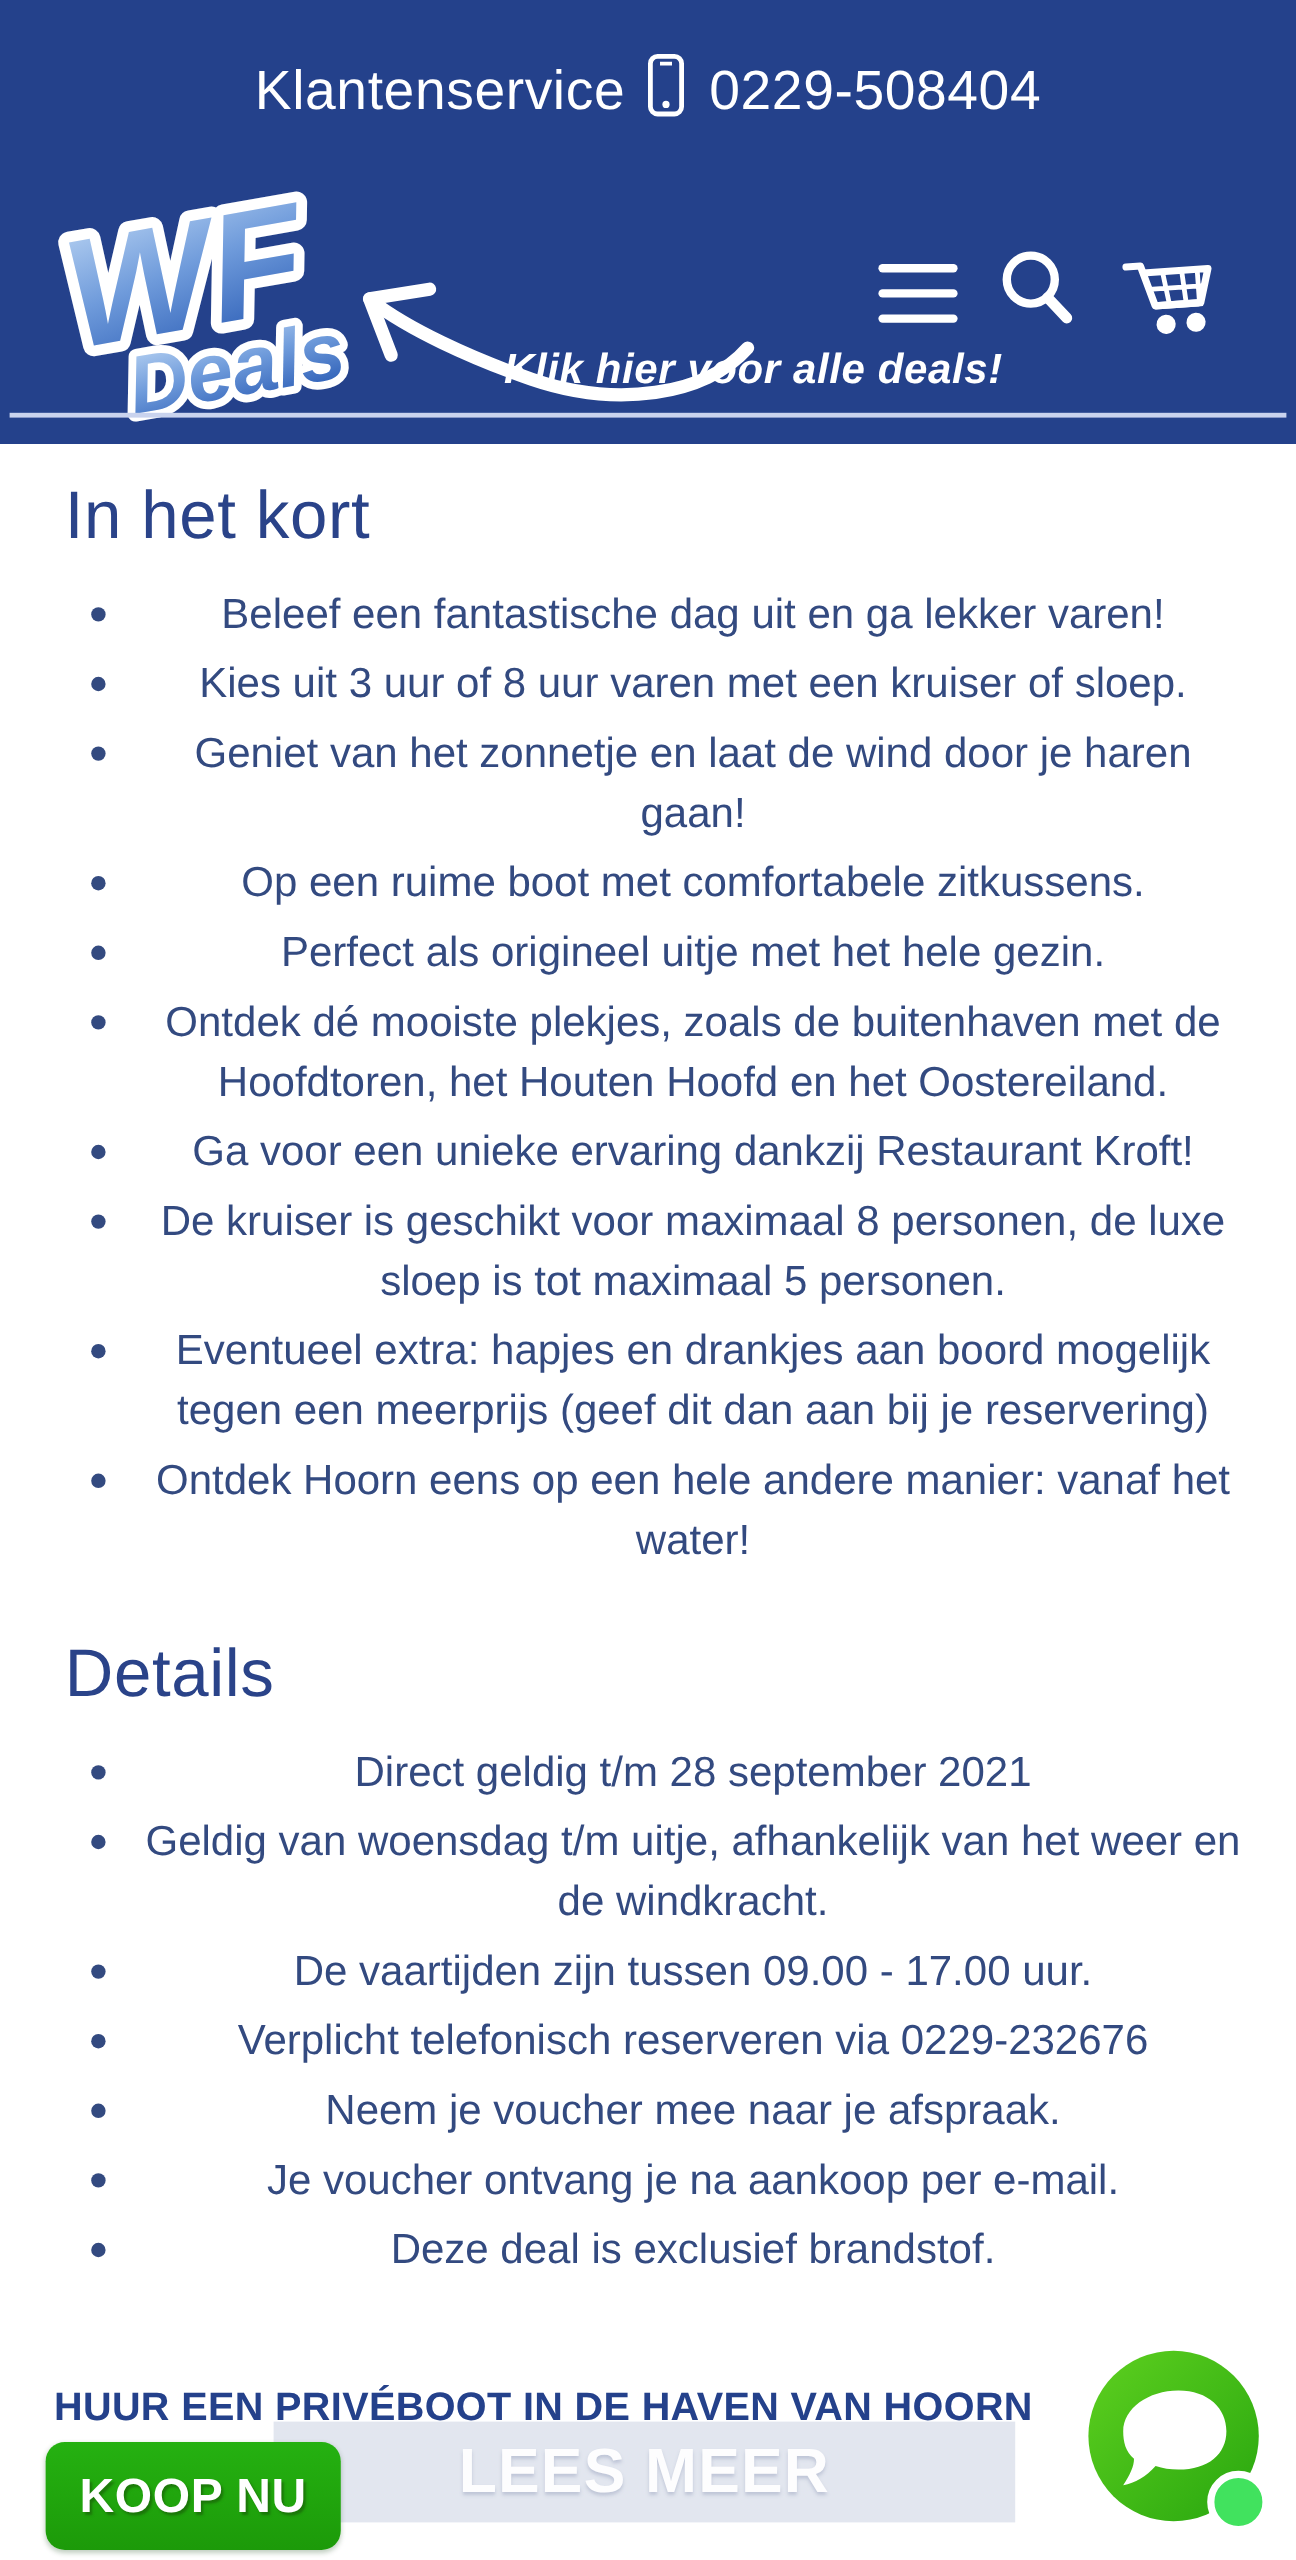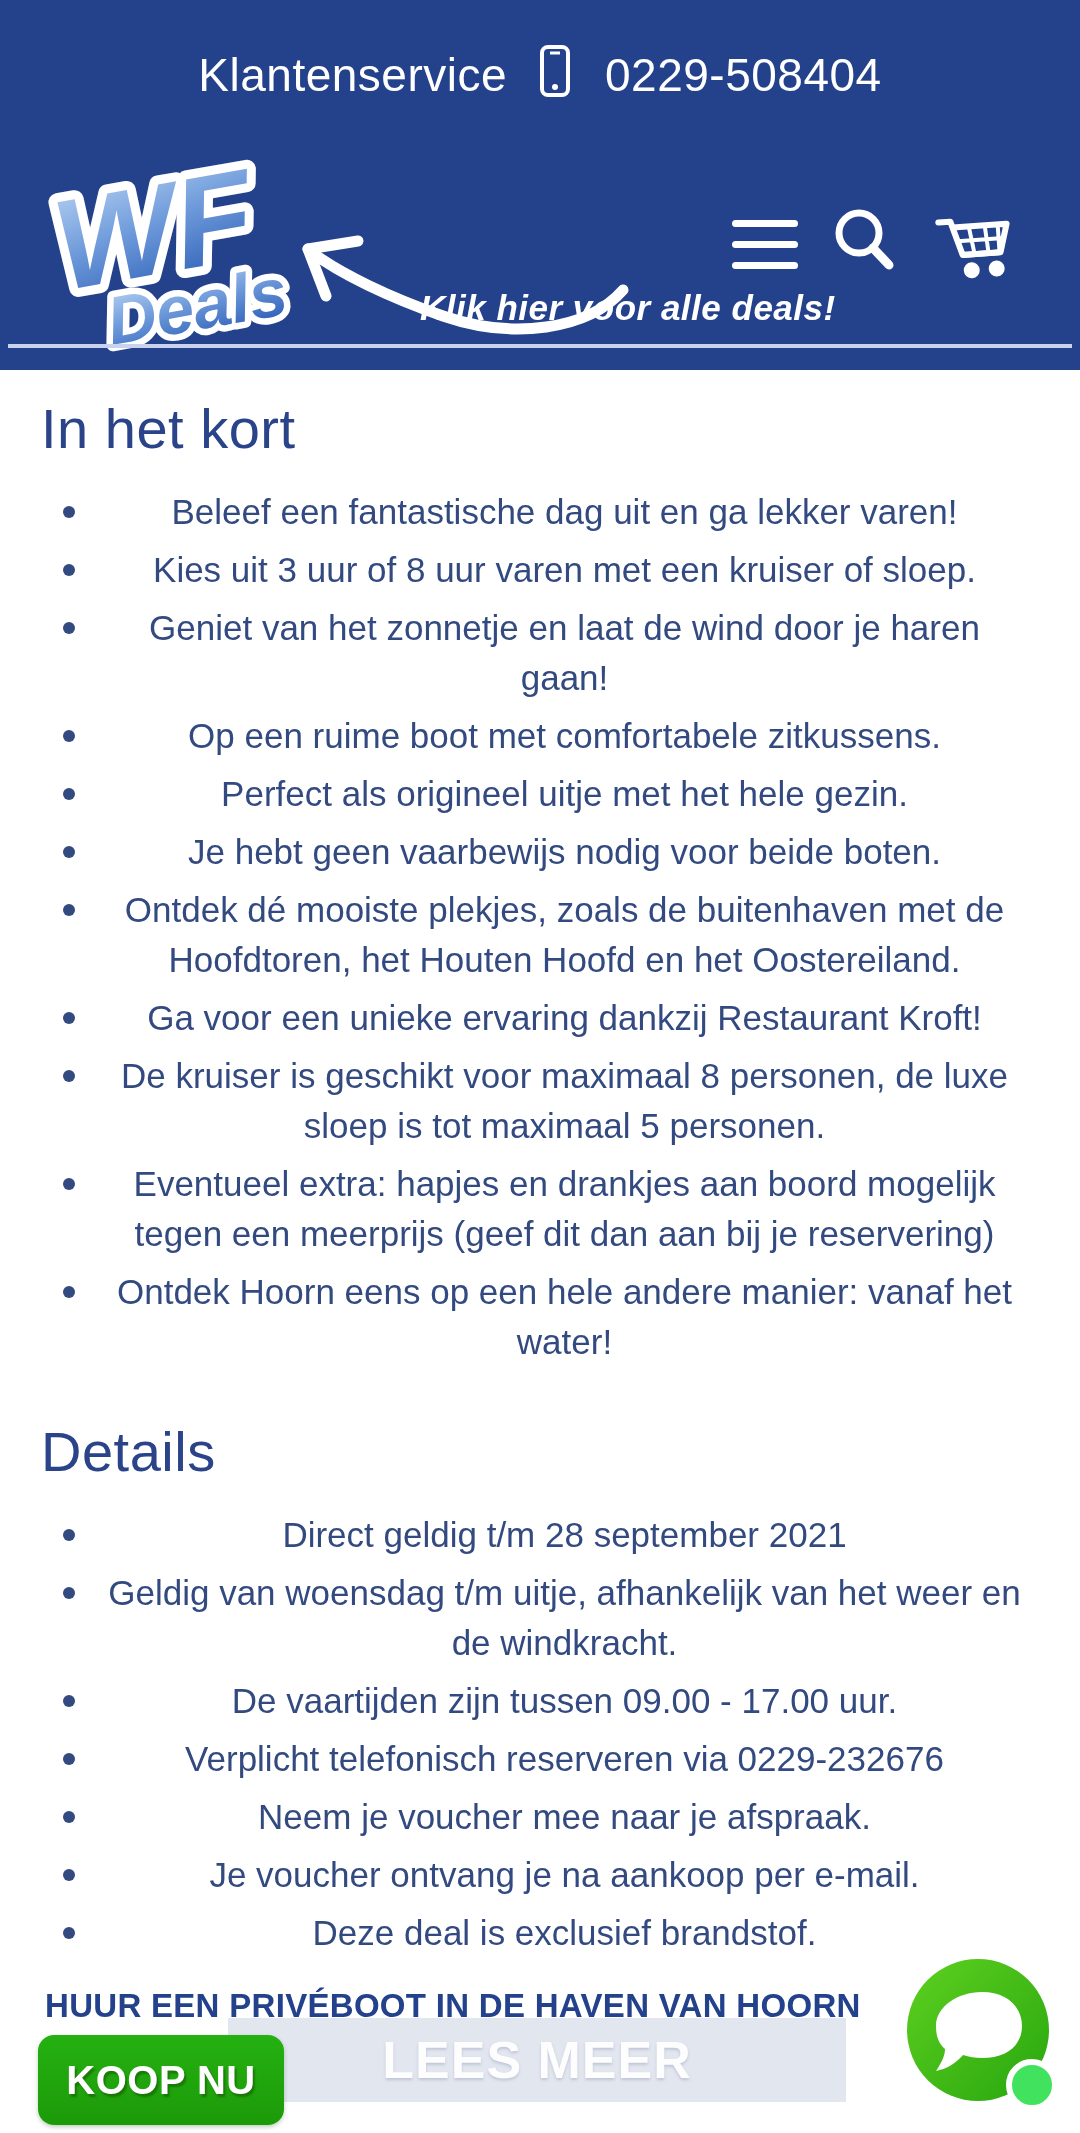--- a/index.html
+++ b/index.html
@@ -2,38 +2,38 @@
 <html><head>
 <meta charset="utf-8">
 <style>
   html,body{margin:0;padding:0;background:#ffffff;}
   *{box-sizing:border-box;}
   body{font-family:"Liberation Sans","DejaVu Sans",sans-serif;}
   #page{position:relative;width:1080px;height:2133px;background:#ffffff;overflow:hidden;}
 
   
   .header{position:relative;width:100%;height:370px;background:#24418b;}
-  .topbar{position:absolute;top:42px;left:0;width:100%;display:flex;justify-content:center;align-items:center;gap:32px;color:#fff;font-size:46px;font-weight:400;letter-spacing:0.5px;}
+  .topbar{position:absolute;top:42px;left:0;width:100%;display:flex;justify-content:center;align-items:center;gap:18px;color:#fff;font-size:46px;font-weight:400;letter-spacing:0.5px;}
   .topbar .phone-num{margin-left:2px;}
   .phone-glyph{display:inline-block;position:relative;top:2px;}
 
   .logo{position:absolute;left:34px;top:138px;width:310px;height:220px;cursor:pointer;}
 
   .header-icons{position:absolute;right:62px;top:202px;display:flex;align-items:flex-start;gap:34px;}
   .burger{display:flex;flex-direction:column;gap:14px;padding-top:18px;cursor:pointer;}
   .burger span{display:block;width:66px;height:7px;background:#fff;border-radius:4px;}
   .icon-btn{cursor:pointer;}
 
   .deals-arrow{position:absolute;left:278px;top:228px;}
   .deals-cta{position:absolute;left:420px;top:288px;color:#fff;font-size:35px;font-weight:700;letter-spacing:0.5px;cursor:pointer;font-style:italic;}
 
   .header-divider{position:absolute;left:8px;right:8px;bottom:22px;height:4px;background:#c9d3ee;}
 
   
-  .main{padding:26px 40px 0 41px;color:#334a80;}
+  .main{padding:26px 40px 0 54px;color:#334a80;}
   h2.sec-title{font-size:56px;font-weight:400;color:#2a4389;margin:0 0 26px 0;letter-spacing:0.5px;}
   h2.sec-title.details{margin-top:52px;}
   ul.deal-list{list-style:none;margin:0;padding:0;max-width:985px;text-align:center;}
   ul.deal-list li{position:relative;padding-left:62px;font-size:35px;line-height:50px;margin-bottom:8px;color:#334a80;}
   ul.deal-list li::before{content:"";position:absolute;left:22px;top:19px;width:12px;height:12px;border-radius:50%;background:#334a80;}
 
   
   .footer-headline{position:absolute;left:45px;top:1987px;font-size:33px;font-weight:700;color:#24418b;letter-spacing:0.3px;z-index:3;}
   .lees-meer{position:absolute;left:228px;top:2018px;width:618px;height:84px;background:#e2e6ef;display:flex;align-items:center;justify-content:center;z-index:2;cursor:pointer;}
   .lees-meer span{font-size:52px;font-weight:700;color:#fdfdfe;letter-spacing:1px;text-shadow:0 2px 3px rgba(185,192,210,0.85);}
@@ -116,21 +116,20 @@
 
   <div class="main">
 
     <h2 class="sec-title">In het kort</h2>
     <ul class="deal-list">
         <li>Beleef een fantastische dag uit en ga lekker varen!</li>
         <li>Kies uit 3 uur of 8 uur varen met een kruiser of sloep.</li>
         <li>Geniet van het zonnetje en laat de wind door je haren gaan!</li>
         <li>Op een ruime boot met comfortabele zitkussens.</li>
         <li>Perfect als origineel uitje met het hele gezin.</li>
-        <li>Je hebt geen vaarbewijs nodig voor beide boten.</li>
         <li>Ontdek dé mooiste plekjes, zoals de buitenhaven met de Hoofdtoren, het Houten Hoofd en het Oostereiland.</li>
         <li>Ga voor een unieke ervaring dankzij Restaurant Kroft!</li>
         <li>De kruiser is geschikt voor maximaal 8 personen, de luxe sloep is tot maximaal 5 personen.</li>
         <li>Eventueel extra: hapjes en drankjes aan boord mogelijk tegen een meerprijs (geef dit dan aan bij je reservering)</li>
         <li>Ontdek Hoorn eens op een hele andere manier: vanaf het water!</li>
       </ul>
 
     <h2 class="sec-title details">Details</h2>
     <ul class="deal-list">
         <li>Direct geldig t/m 28 september 2021</li>

